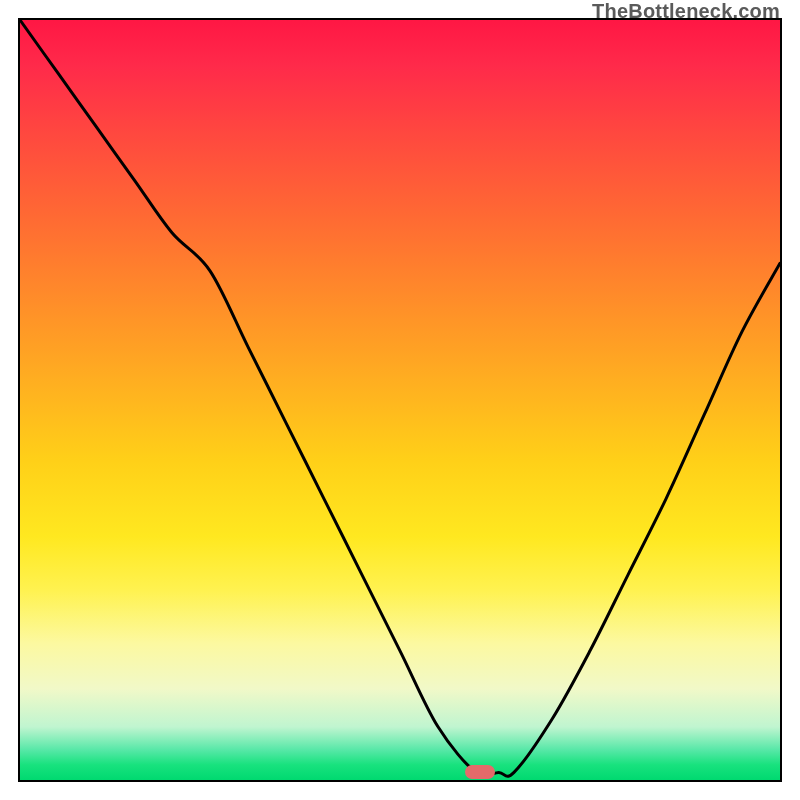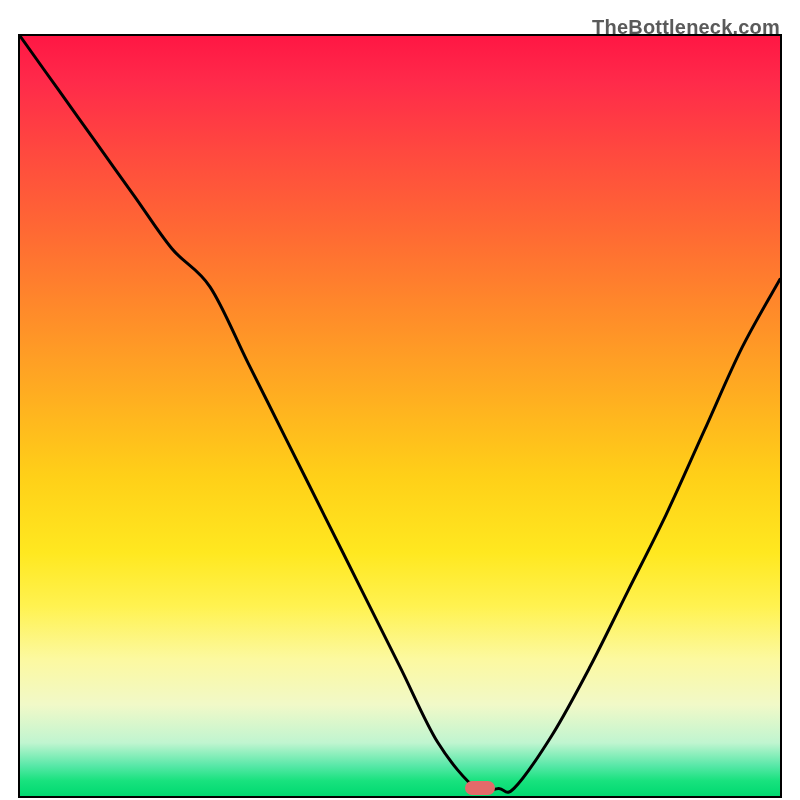--- a/index.html
+++ b/index.html
@@ -7,21 +7,20 @@
     padding: 0;
     width: 800px;
     height: 800px;
     background: #ffffff;
     overflow: hidden;
   }
   .container {
     position: relative;
     width: 800px;
     height: 576px;
-    margin-top: 16px;
   }
   .plot-area {
     position: absolute;
     left: 18px;
     top: 18px;
     width: 764px;
     height: 764px;
     border: 2px solid #000000;
     box-sizing: border-box;
     overflow: hidden;

